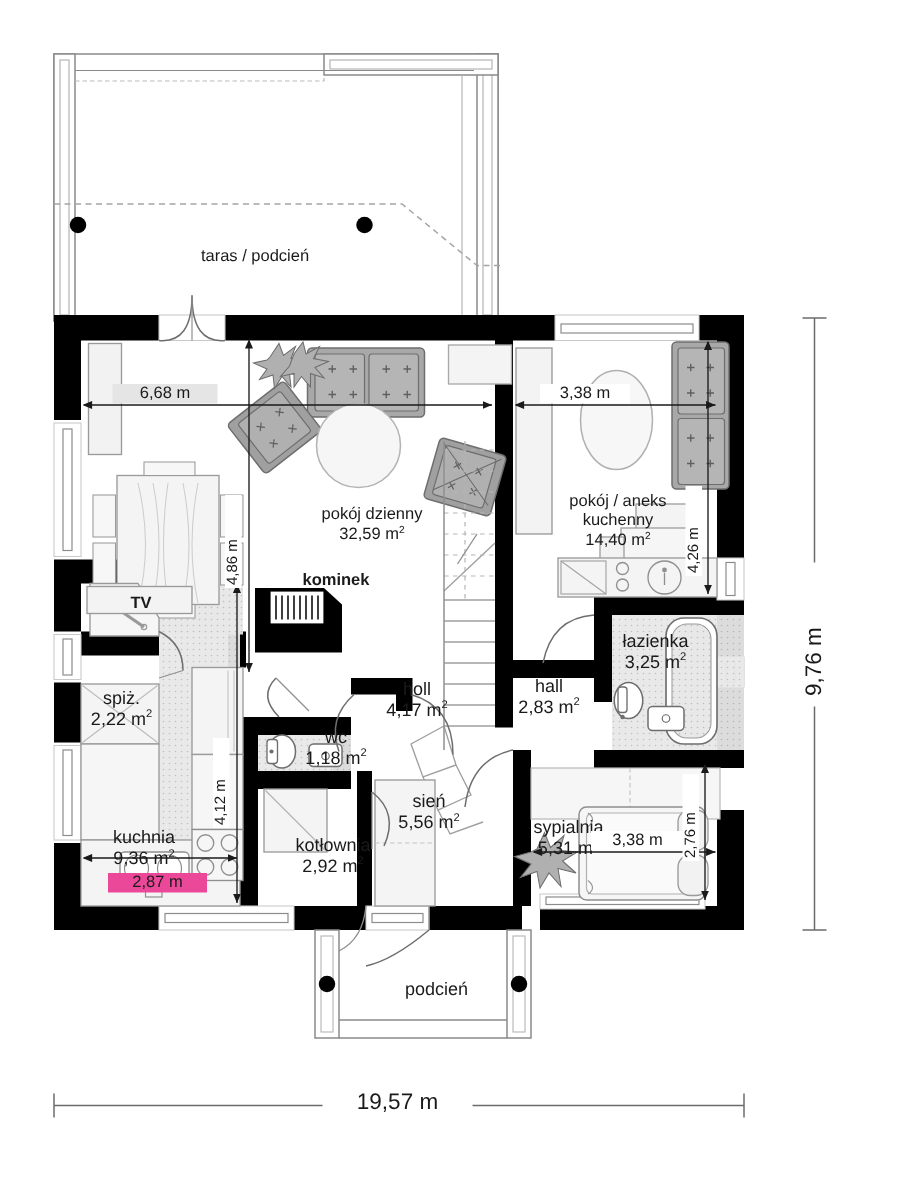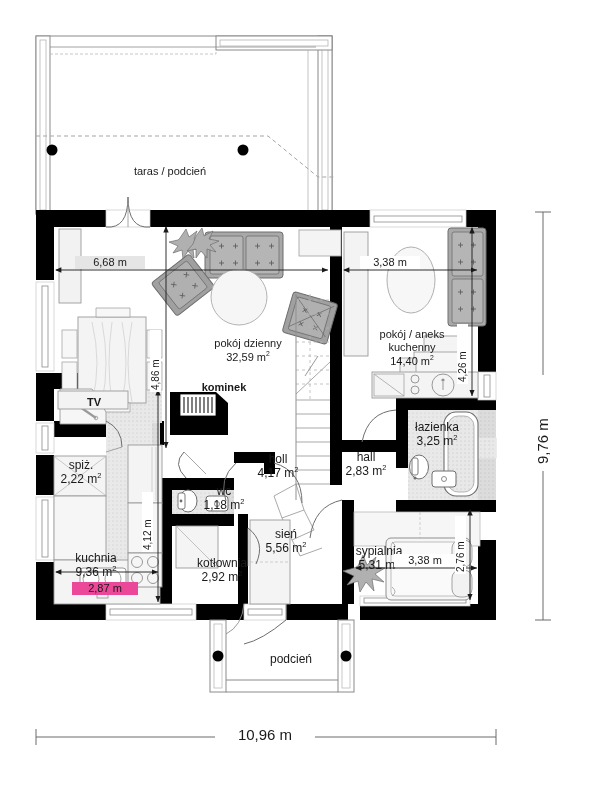--- a/index.html
+++ b/index.html
@@ -561,14 +561,14 @@
 
 <div class="lbl f11" style="left:75px;top:256px;width:70px;background:#e5e5e5;">6,68 m</div>
 <div class="vert" style="left:150px;top:330px;height:58px;background:#fff;padding:2px 0;">4,86 m</div>
 <div class="lbl f11" style="left:360px;top:256px;width:60px;background:#fff;">3,38 m</div>
 <div class="vert" style="left:457px;top:324px;height:56px;background:#fff;padding:2px 0;">4,26 m</div>
 <div class="vert" style="left:142px;top:492px;height:56px;background:#fff;padding:2px 0;">4,12 m</div>
 <div class="lbl f11" style="left:72px;top:582px;width:66px;background:#ec4899;text-align:center;">2,87 m</div>
 <div class="lbl f11" style="left:394px;top:554px;width:62px;background:#fff;">3,38 m</div>
 <div class="vert" style="left:455px;top:516px;height:54px;background:#fff;padding:2px 0;">2,76 m</div>
 
-<div class="lbl f15" style="left:215px;top:726px;width:100px;">10,96 m</div>
+<div class="lbl f15" style="left:215px;top:726px;width:100px;">19,57 m</div>
 <div class="vert15" style="left:534px;top:382px;height:82px;">9,76 m</div>
 
 </body></html>

